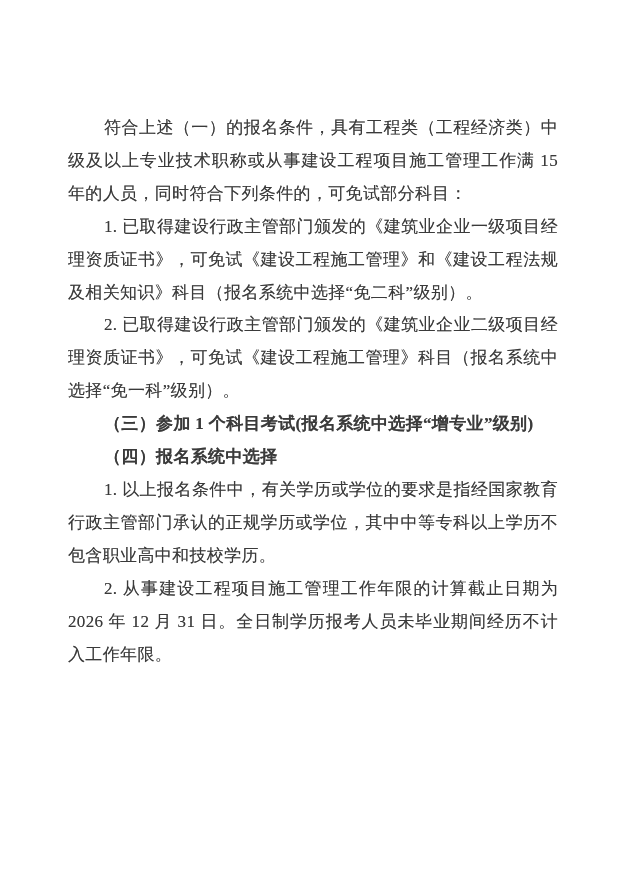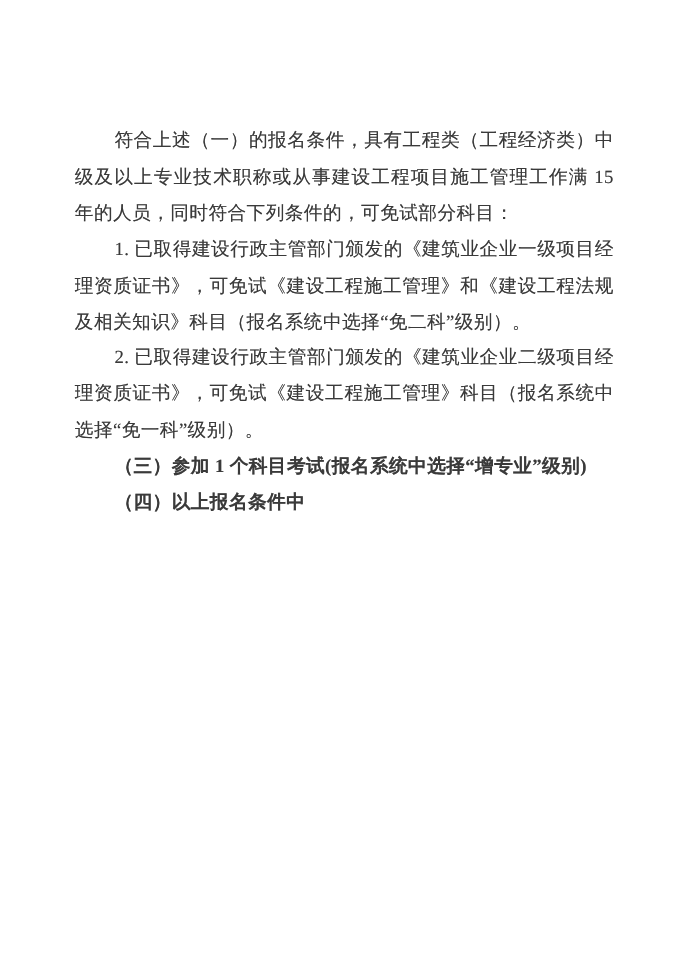--- a/index.html
+++ b/index.html
@@ -55,20 +55,22 @@
 </head>
 <body>
 
 <div class="page">
 
   <div class="doc">
     <p>符合上述（一）的报名条件，具有工程类（工程经济类）中级及以上专业技术职称或从事建设工程项目施工管理工作满 15 年的人员，同时符合下列条件的，可免试部分科目：</p>
     <p>1. 已取得建设行政主管部门颁发的《建筑业企业一级项目经理资质证书》，可免试《建设工程施工管理》和《建设工程法规及相关知识》科目（报名系统中选择“免二科”级别）。</p>
     <p>2. 已取得建设行政主管部门颁发的《建筑业企业二级项目经理资质证书》，可免试《建设工程施工管理》科目（报名系统中选择“免一科”级别）。</p>
     <p class="heading">（三）参加 1 个科目考试(报名系统中选择“增专业”级别)</p>
-    <p class="heading">（四）以上报名条件中</p>
+    <p class="heading">（四）报名系统中选择</p>
+    <p>1. 以上报名条件中，有关学历或学位的要求是指经国家教育行政主管部门承认的正规学历或学位，其中中等专科以上学历不包含职业高中和技校学历。</p>
+    <p>2. 从事建设工程项目施工管理工作年限的计算截止日期为 2026 年 12 月 31 日。全日制学历报考人员未毕业期间经历不计入工作年限。</p>
   </div>
 
   <div class="footer">
     <span>–</span><span class="num">3</span><span>–</span>
   </div>
 
 </div>
 
 </body></html>

